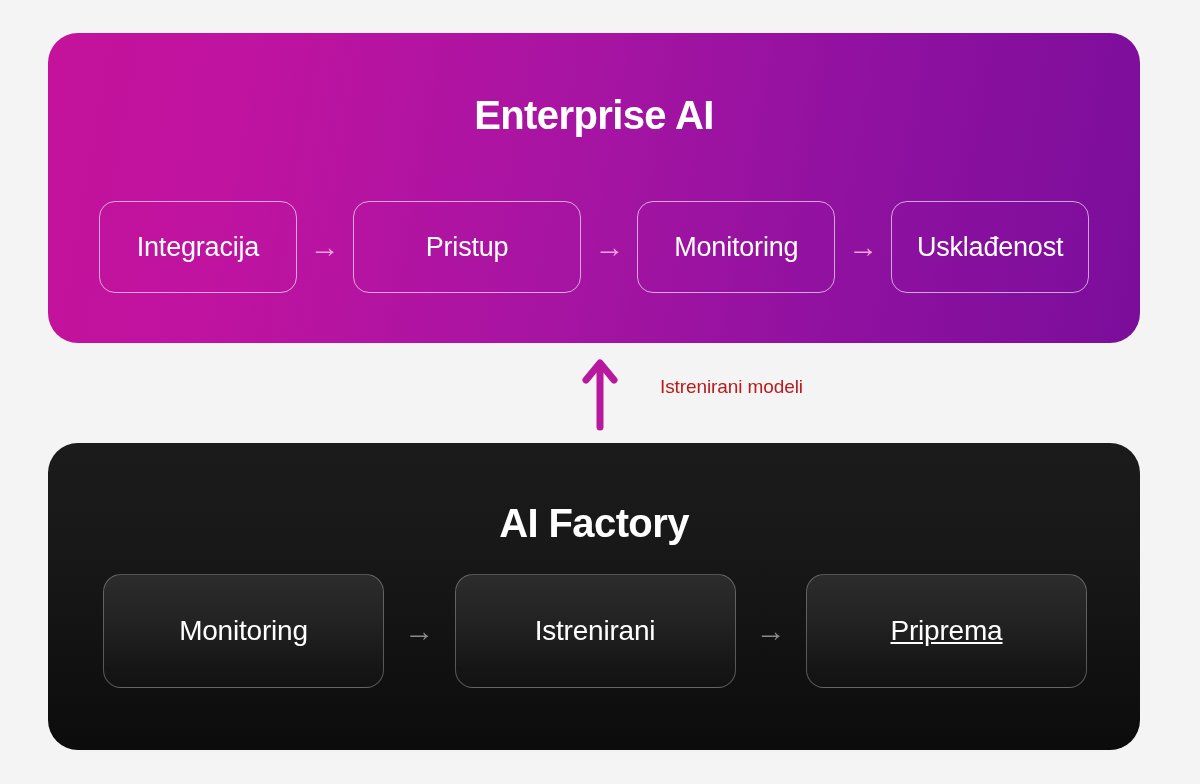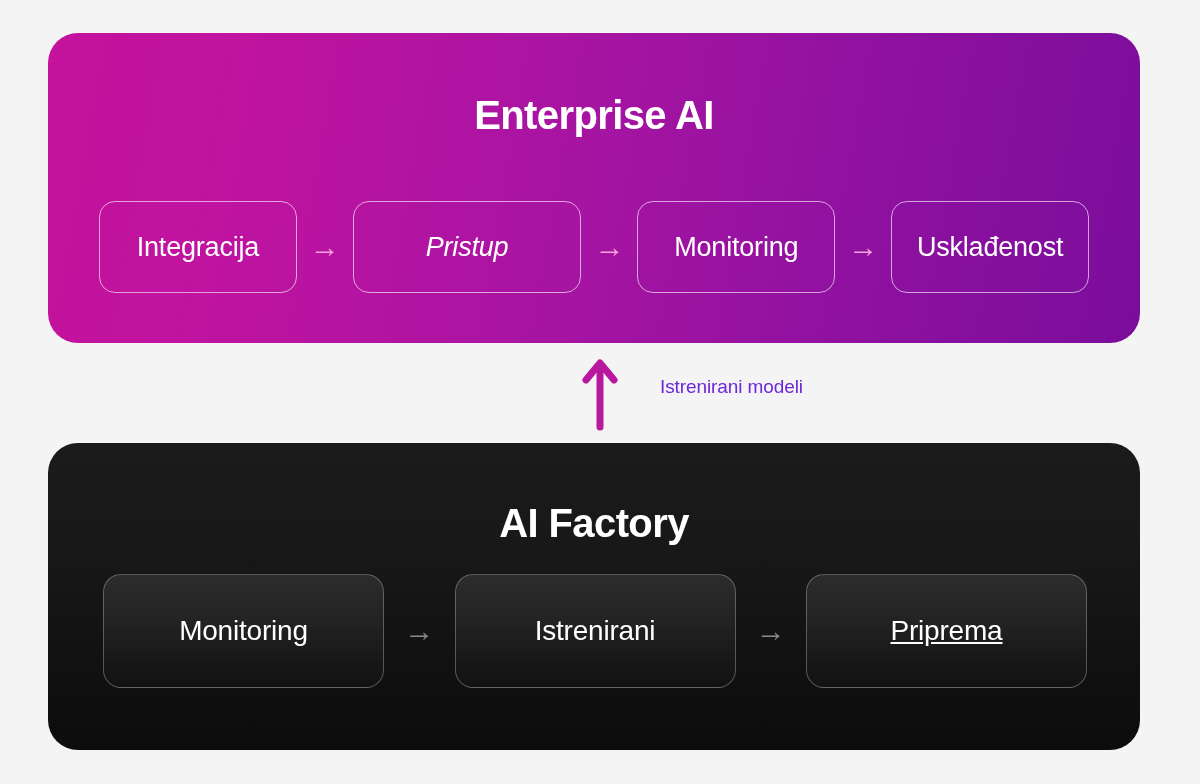--- a/index.html
+++ b/index.html
@@ -66,21 +66,21 @@
     justify-content: center;
     color: #ffffff;
     font-size: 27px;
     font-weight: 400;
     letter-spacing: -0.2px;
     white-space: nowrap;
     padding: 0 22px;
   }
 
   .pill-w1 { width: 204px; }
-  .pill-w2 { width: 236px; font-style: italic; }
+  .pill-w2 { width: 236px; }
   .pill-w3 { width: 204px; }
   .pill-w4 { width: 204px; }
 
   .arrow-light {
     color: #f2a3de;
     font-size: 30px;
     line-height: 1;
     width: 56px;
     text-align: center;
     flex: 0 0 56px;
@@ -101,21 +101,21 @@
     left: 581px;
     top: 12px;
     width: 38px;
     height: 76px;
   }
 
   .connector-label {
     position: absolute;
     left: 660px;
     top: 376px;
-    color: #6d28d9;
+    color: #b91c1c;
     font-size: 19px;
     letter-spacing: -0.1px;
     white-space: nowrap;
   }
 
   
   .panel-bottom {
     position: absolute;
     left: 48px;
     top: 443px;

